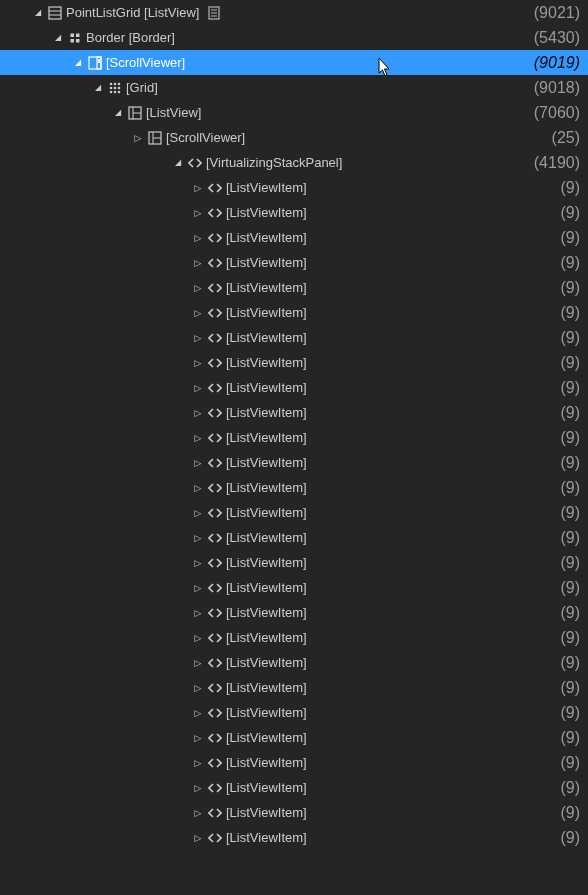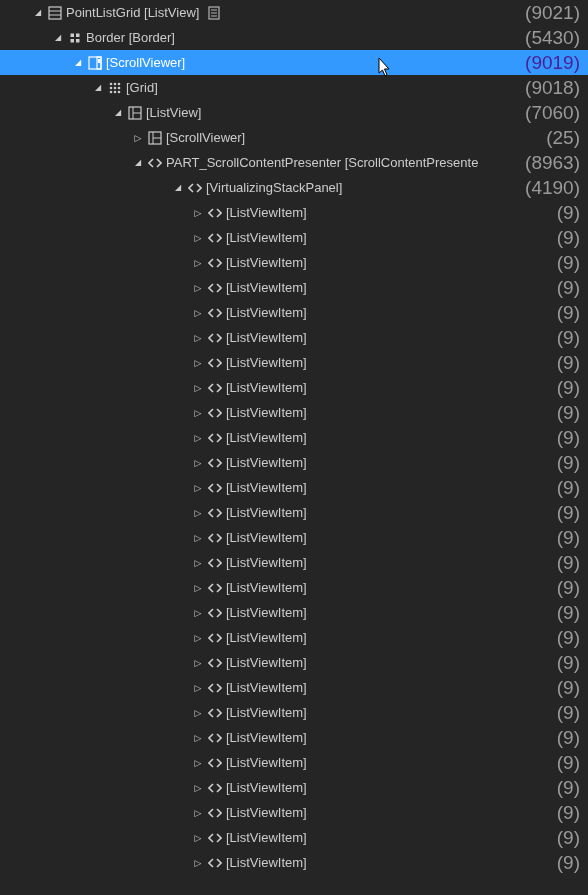--- a/index.html
+++ b/index.html
@@ -56,23 +56,23 @@
     align-items: center;
     justify-content: center;
     margin-left: 6px;
     opacity: 0.85;
   }
   .extra-icon svg { width: 14px; height: 14px; }
   .spacer { flex: 1 1 auto; min-width: 0; }
   .count {
     flex: 0 0 auto;
     color: #9a9a9a;
-    font-size: 19px;
-  }
-  .row.selected .count { color: #4c1d95; }
+    font-size: 16px;
+  }
+  .row.selected .count { color: #000000; font-style: italic; }
   .cursor {
     position: absolute;
     width: 14px;
     height: 20px;
     pointer-events: none;
   }
 </style>
 </head>
 <body>
 
@@ -146,32 +146,20 @@
       <span class="indent" style="width: 130px;"></span>
       <span class="arrow collapsed"></span>
       <span class="icon">
         <svg viewBox="0 0 14 14">
           <use href="#icon-dockpanel"></use>
         </svg>
       </span>
       <span class="label">[ScrollViewer]</span>
       <span class="spacer"></span>
       <span class="count">(25)</span>
-    </div>
-    <div class="row">
-      <span class="indent" style="width: 130px;"></span>
-      <span class="arrow expanded"></span>
-      <span class="icon">
-        <svg viewBox="0 0 14 14">
-          <use href="#icon-code"></use>
-        </svg>
-      </span>
-      <span class="label">PART_ScrollContentPresenter [ScrollContentPresente</span>
-      <span class="spacer"></span>
-      <span class="count">(8963)</span>
     </div>
     <div class="row">
       <span class="indent" style="width: 170px;"></span>
       <span class="arrow expanded"></span>
       <span class="icon">
         <svg viewBox="0 0 14 14">
           <use href="#icon-code"></use>
         </svg>
       </span>
       <span class="label">[VirtualizingStackPanel]</span>

